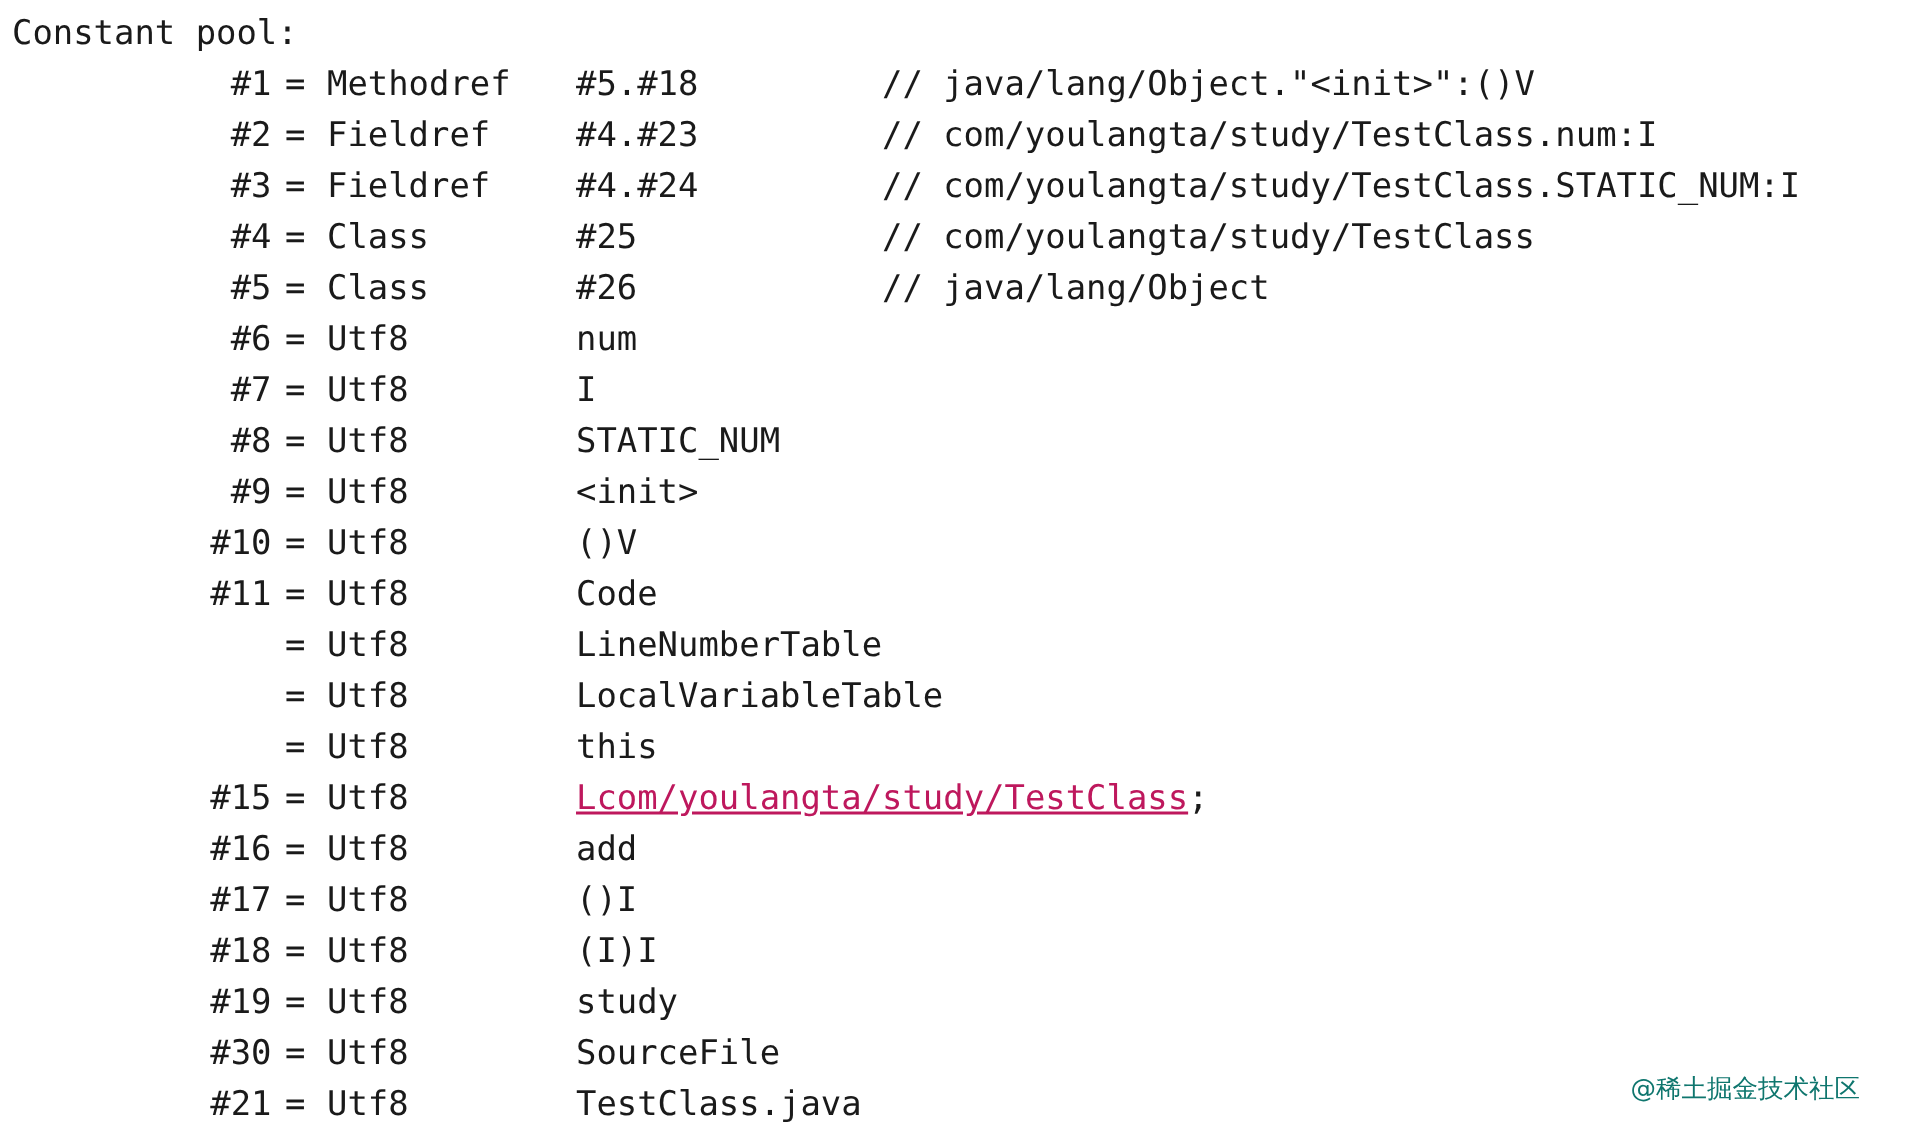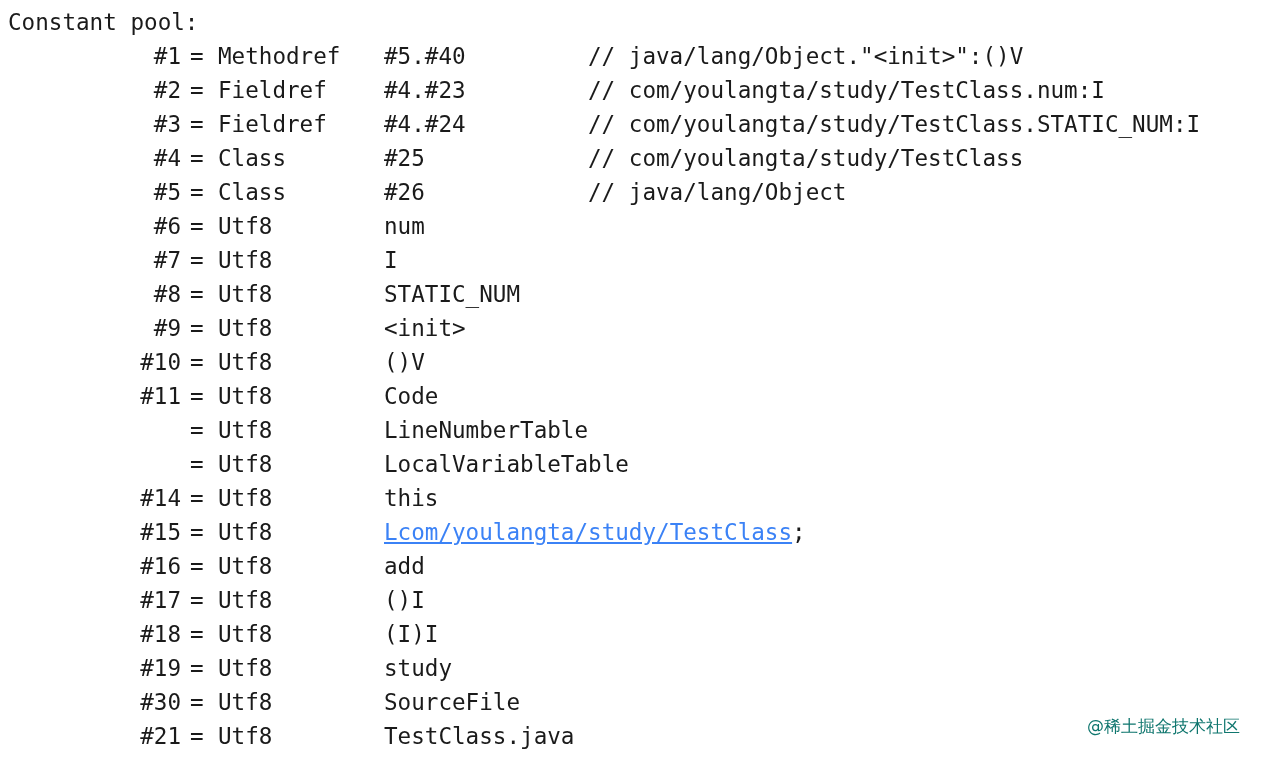--- a/index.html
+++ b/index.html
@@ -84,21 +84,21 @@
   }
 
   .col-comment {
     position: absolute;
     left: 588px;
     top: 0;
     white-space: pre;
   }
 
   .link {
-    color: #3b82f6;
+    color: #be185d;
     text-decoration: underline;
     text-underline-offset: 2px;
     cursor: pointer;
   }
 
   .value-tail {
     color: #1a1a1a;
   }
 
   #watermark {
@@ -114,34 +114,34 @@
   }
 </style>
 </head>
 <body>
 
 <div id="terminal">
 
   <div class="cp-header">Constant pool:</div>
 
   <div id="rows">
-      <div class="cp-row"><span class="col-index">#1</span><span class="col-eq">=</span><span class="col-tag">Methodref</span><span class="col-value">#5.#40</span><span class="col-comment">// java/lang/Object."&lt;init&gt;":()V</span></div>
+      <div class="cp-row"><span class="col-index">#1</span><span class="col-eq">=</span><span class="col-tag">Methodref</span><span class="col-value">#5.#18</span><span class="col-comment">// java/lang/Object."&lt;init&gt;":()V</span></div>
       <div class="cp-row"><span class="col-index">#2</span><span class="col-eq">=</span><span class="col-tag">Fieldref</span><span class="col-value">#4.#23</span><span class="col-comment">// com/youlangta/study/TestClass.num:I</span></div>
       <div class="cp-row"><span class="col-index">#3</span><span class="col-eq">=</span><span class="col-tag">Fieldref</span><span class="col-value">#4.#24</span><span class="col-comment">// com/youlangta/study/TestClass.STATIC_NUM:I</span></div>
       <div class="cp-row"><span class="col-index">#4</span><span class="col-eq">=</span><span class="col-tag">Class</span><span class="col-value">#25</span><span class="col-comment">// com/youlangta/study/TestClass</span></div>
       <div class="cp-row"><span class="col-index">#5</span><span class="col-eq">=</span><span class="col-tag">Class</span><span class="col-value">#26</span><span class="col-comment">// java/lang/Object</span></div>
       <div class="cp-row"><span class="col-index">#6</span><span class="col-eq">=</span><span class="col-tag">Utf8</span><span class="col-value">num</span></div>
       <div class="cp-row"><span class="col-index">#7</span><span class="col-eq">=</span><span class="col-tag">Utf8</span><span class="col-value">I</span></div>
       <div class="cp-row"><span class="col-index">#8</span><span class="col-eq">=</span><span class="col-tag">Utf8</span><span class="col-value">STATIC_NUM</span></div>
       <div class="cp-row"><span class="col-index">#9</span><span class="col-eq">=</span><span class="col-tag">Utf8</span><span class="col-value">&lt;init&gt;</span></div>
       <div class="cp-row"><span class="col-index">#10</span><span class="col-eq">=</span><span class="col-tag">Utf8</span><span class="col-value">()V</span></div>
       <div class="cp-row"><span class="col-index">#11</span><span class="col-eq">=</span><span class="col-tag">Utf8</span><span class="col-value">Code</span></div>
       <div class="cp-row"><span class="col-eq">=</span><span class="col-tag">Utf8</span><span class="col-value">LineNumberTable</span></div>
       <div class="cp-row"><span class="col-eq">=</span><span class="col-tag">Utf8</span><span class="col-value">LocalVariableTable</span></div>
-      <div class="cp-row"><span class="col-index">#14</span><span class="col-eq">=</span><span class="col-tag">Utf8</span><span class="col-value">this</span></div>
+      <div class="cp-row"><span class="col-eq">=</span><span class="col-tag">Utf8</span><span class="col-value">this</span></div>
       <div class="cp-row"><span class="col-index">#15</span><span class="col-eq">=</span><span class="col-tag">Utf8</span><span class="col-value"><span class="link">Lcom/youlangta/study/TestClass</span><span class="value-tail">;</span></span></div>
       <div class="cp-row"><span class="col-index">#16</span><span class="col-eq">=</span><span class="col-tag">Utf8</span><span class="col-value">add</span></div>
       <div class="cp-row"><span class="col-index">#17</span><span class="col-eq">=</span><span class="col-tag">Utf8</span><span class="col-value">()I</span></div>
       <div class="cp-row"><span class="col-index">#18</span><span class="col-eq">=</span><span class="col-tag">Utf8</span><span class="col-value">(I)I</span></div>
       <div class="cp-row"><span class="col-index">#19</span><span class="col-eq">=</span><span class="col-tag">Utf8</span><span class="col-value">study</span></div>
       <div class="cp-row"><span class="col-index">#30</span><span class="col-eq">=</span><span class="col-tag">Utf8</span><span class="col-value">SourceFile</span></div>
       <div class="cp-row"><span class="col-index">#21</span><span class="col-eq">=</span><span class="col-tag">Utf8</span><span class="col-value">TestClass.java</span></div>
       <div class="cp-row"><span class="col-index">#22</span><span class="col-eq">=</span><span class="col-tag">NameAndType</span><span class="col-value">#9:#10</span><span class="col-comment">// "&lt;init&gt;":()V</span></div>
     </div>
 

